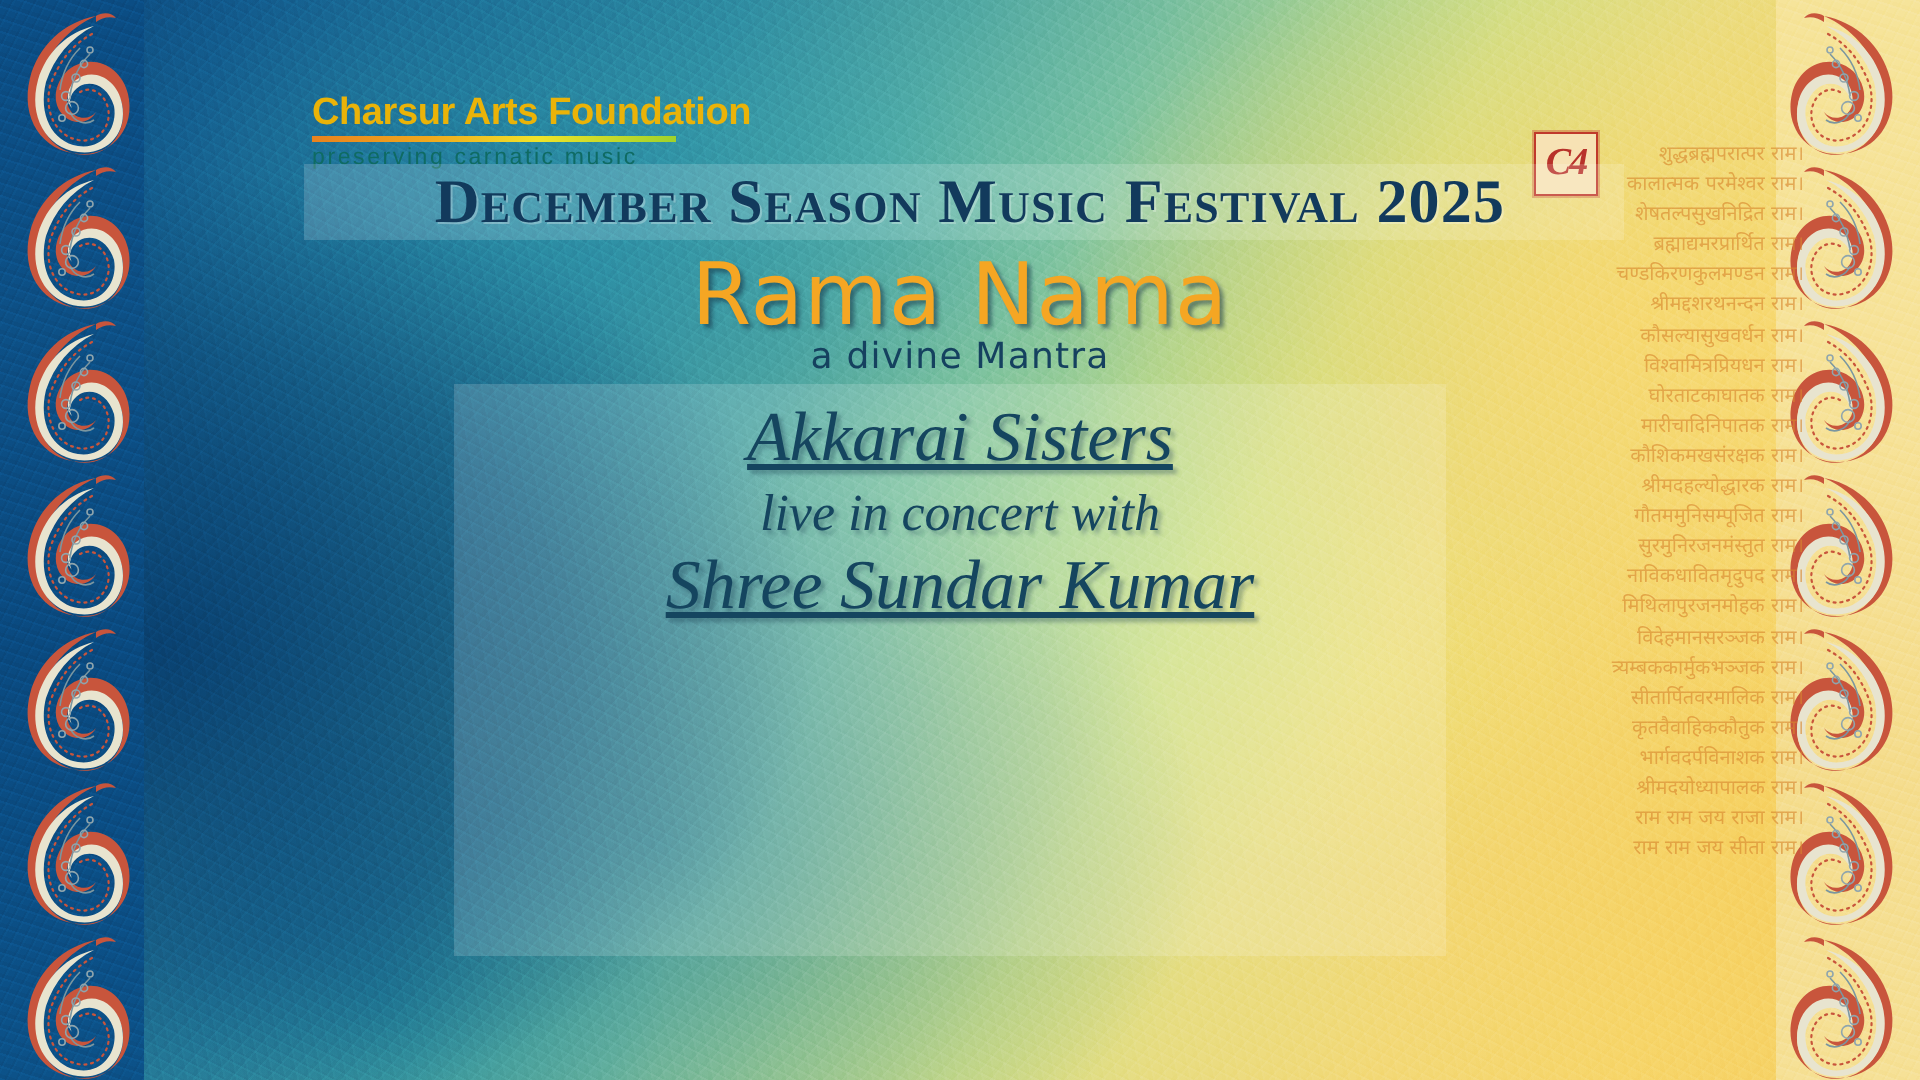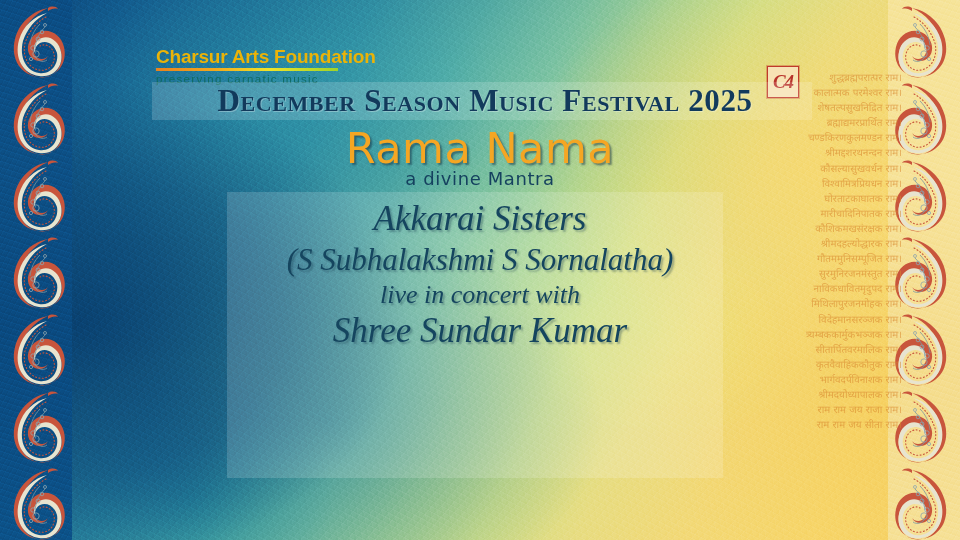--- a/index.html
+++ b/index.html
@@ -147,21 +147,21 @@
   .artists{
     position:absolute;left:150px;right:150px;top:198px;
     text-align:center;
     font-family:"Liberation Serif",serif;
     color:#15455f;
   }
   .artists div{
     text-shadow:2px 2px 2px rgba(20,55,75,.35);
     line-height:1.22;
   }
-  .a-big{font-size:35px;font-style:italic;font-weight:400;}
+  .a-big{font-size:35px;font-style:italic;font-weight:400;text-decoration:underline;}
   .a-mid{font-size:31px;font-style:italic;font-weight:400;}
   .a-small{font-size:26px;font-style:italic;font-weight:400;}
 
   
   .verse-col{
     position:absolute;right:58px;top:70px;width:126px;
     text-align:right;
     font-family:"DejaVu Sans",sans-serif;
     font-size:10px;
     line-height:15.1px;
@@ -517,18 +517,17 @@
 
   <div class="title-band"></div>
   <div class="fest-title">December Season Music Festival 2025</div>
 
   <div class="rama-nama">Rama Nama</div>
   <div class="rama-sub">a divine Mantra</div>
 
   <div class="artist-panel"></div>
   <div class="artists" id="artist-lines">
       <div class="a-big">Akkarai Sisters</div>
-      <div class="a-mid">(S Subhalakshmi S Sornalatha)</div>
       <div class="a-small">live in concert with</div>
       <div class="a-big">Shree Sundar Kumar</div>
     </div>
 
 </div>
 
 </body></html>

